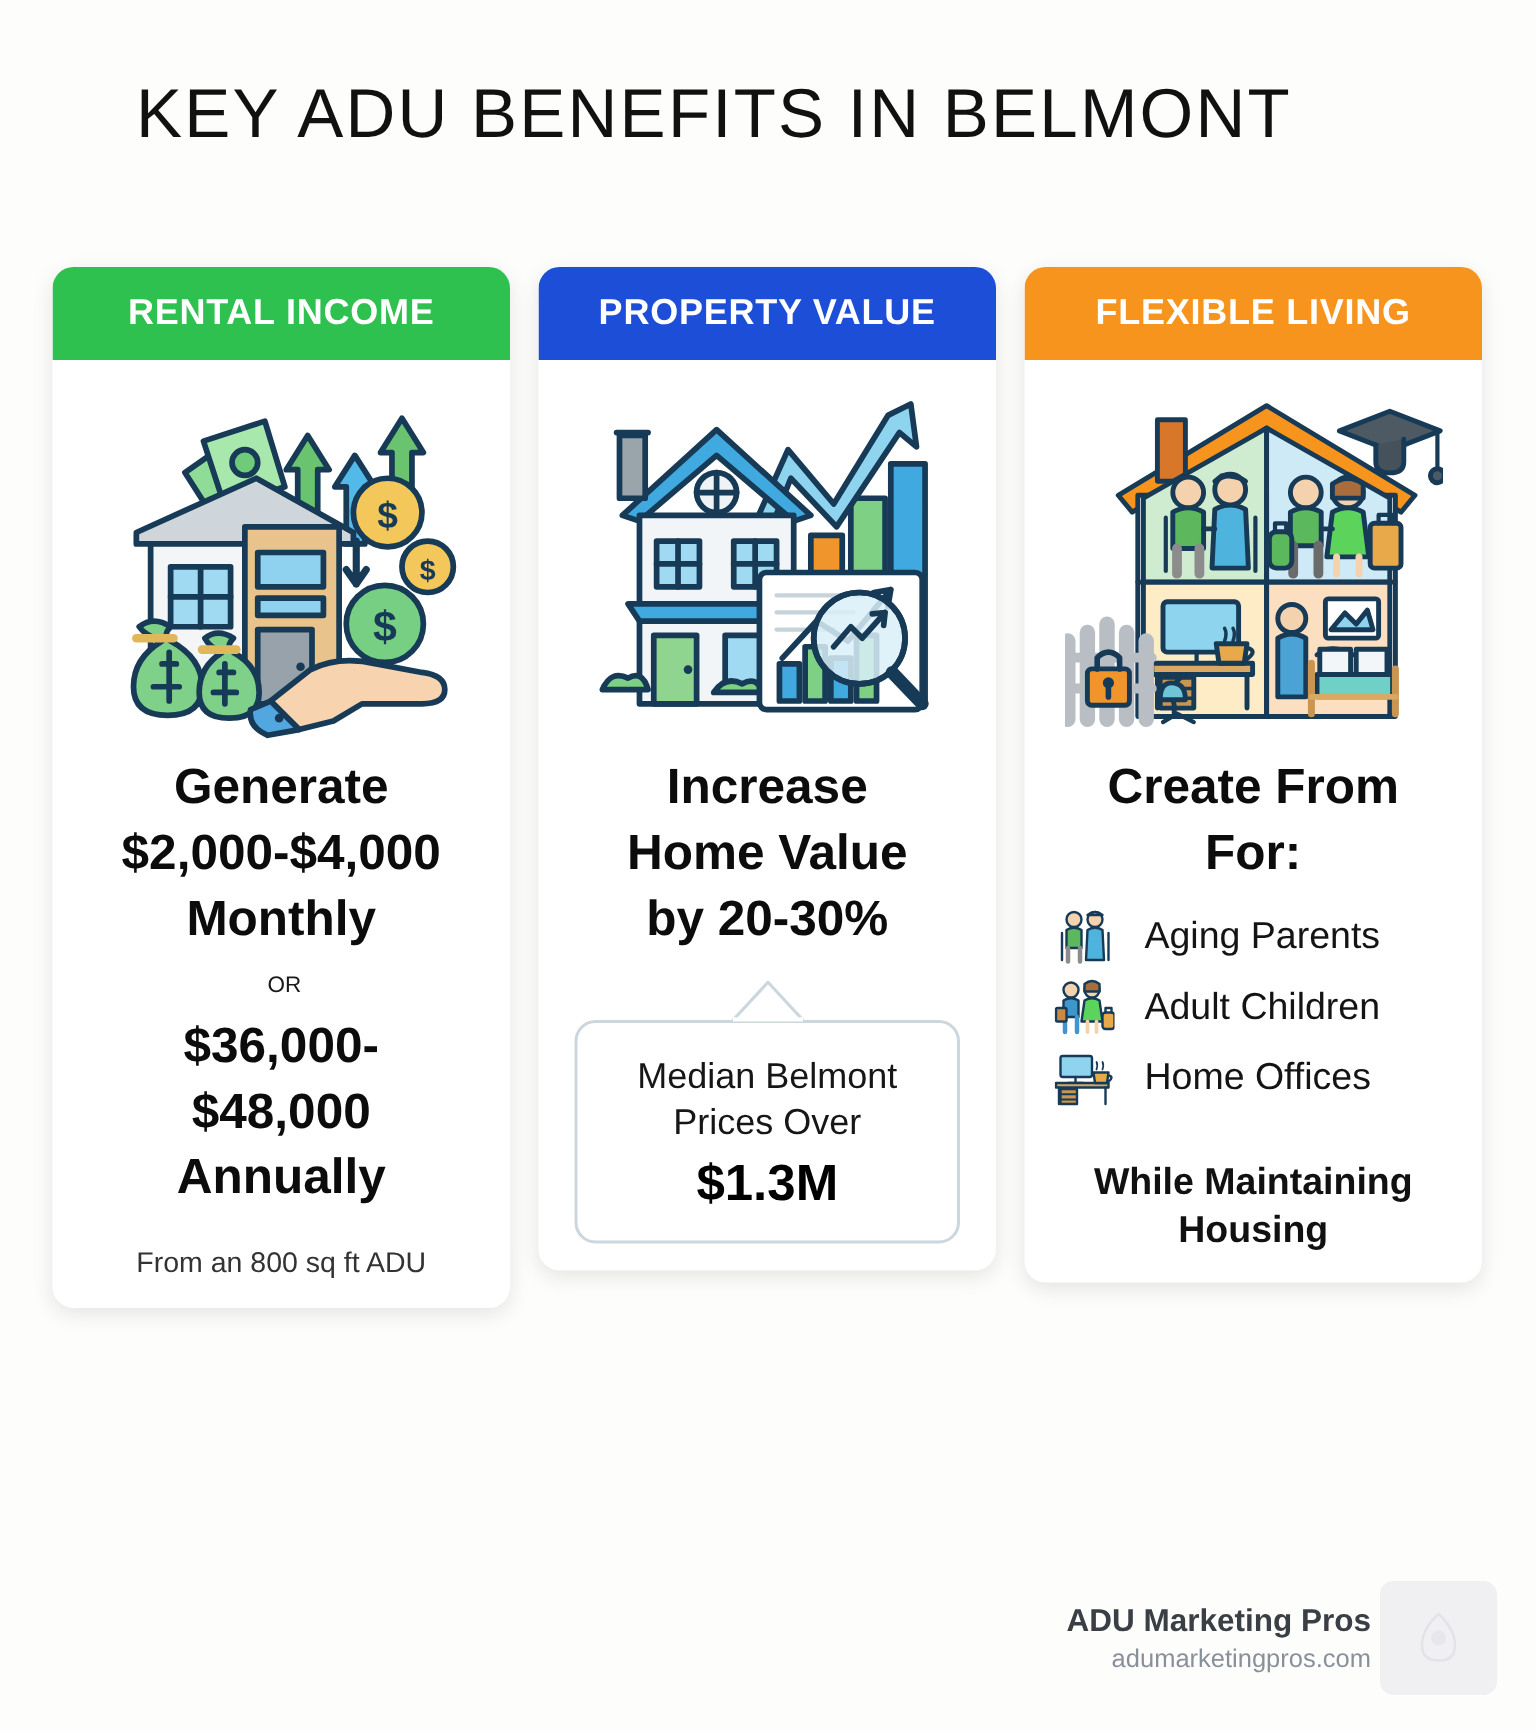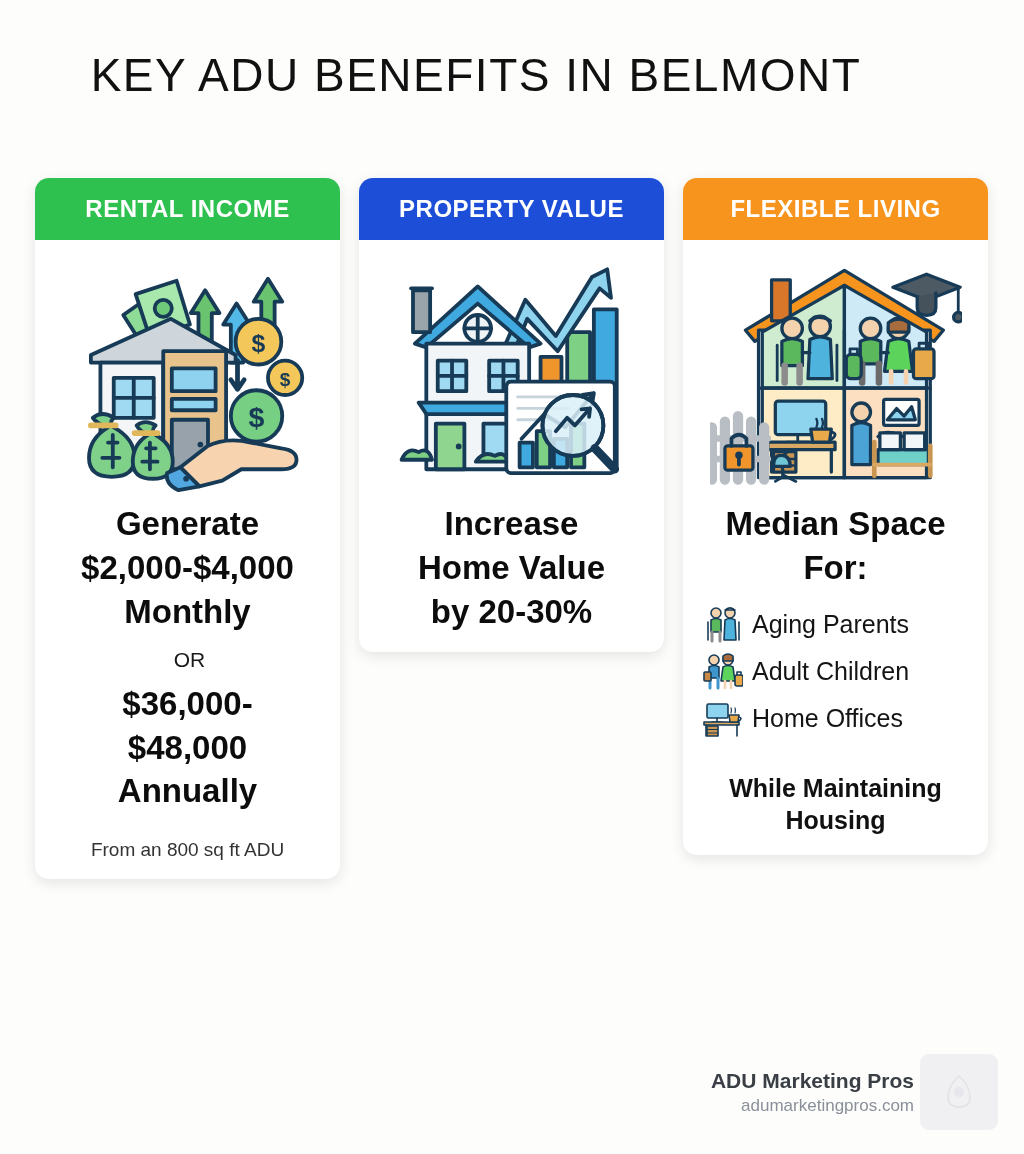--- a/index.html
+++ b/index.html
@@ -30,33 +30,33 @@
     position:relative;
     display:flex; flex-direction:column;
   }
   .card-header {
     height:62px; display:flex; align-items:center; justify-content:center;
     color:#fff; font-size:24px; font-weight:bold; letter-spacing:0.5px;text-align:center;
   }
   .card-body { padding:10px 14px 18px 14px; display:flex; flex-direction:column; align-items:center; }
   .illus { width:252px; height:238px; display:block; margin:6px auto 8px auto; }
   .headline { font-size:33px; font-weight:bold; line-height:1.33; text-align:center; color:#0c0c0c; }
-  .or-text { font-size:21px; margin:14px 0 10px 4px; text-align:center; color:#1a1a1a; }
+  .or-text { font-size:15px; margin:14px 0 10px 4px; text-align:center; color:#1a1a1a; }
   .footnote { font-size:19px; color:#333; text-align:center; margin-top:26px; }
   .bubble {
     position:relative; margin-top:46px; width:257px;
     border:2px solid #ccd6dd; border-radius:14px; background:#fff;
     padding:20px 10px 18px 10px; text-align:center; box-sizing:border-box;
   }
   .bubble-tail, .bubble-tail-fill { position:absolute; left:50%; transform:translateX(-50%); width:54px; height:28px; }
   .bubble-tail { top:-29px; }
   .bubble-line1 { font-size:24px; line-height:1.3; color:#161616; }
   .bubble-big { font-size:34px; font-weight:bold; margin-top:6px; color:#000; }
   .list { margin-top:8px; width:100%; }
-  .list-item { display:flex; align-items:center; gap:9px; margin:7px 0 7px 6px; }
+  .list-item { display:flex; align-items:center; gap:20px; margin:7px 0 7px 6px; }
   .list-item .ico { width:40px; height:40px; flex:0 0 40px; }
   .list-item .lbl { font-size:25px; color:#141414; }
   .closing { font-size:25px; font-weight:bold; text-align:center; line-height:1.3; margin-top:26px; }
   .footer { position:absolute; right:26px; bottom:24px; display:flex; align-items:center; gap:6px; }
   .footer-text { text-align:right; }
   .brand { font-size:21px; font-weight:bold; color:#3a3f45; }
   .site { font-size:17px; color:#8a9099; margin-top:3px; }
   .logo-box { width:78px; height:76px; background:#f0f0f3; border-radius:9px; display:flex; align-items:center; justify-content:center; }
 </style>
 </head>
@@ -170,20 +170,29 @@
           <circle cx="194" cy="178" r="32"></circle>
           <path d="M176 184 L188 170 L196 178 L212 160 M212 160 L203 161 M212 160 L211 169" stroke-width="4"></path>
           <path d="M217 202 L238 224" stroke-width="9"></path>
         </g>
       </svg>
       <div class="headline">
         <div>Increase</div>
         <div>Home Value</div>
         <div>by 20-30%</div>
       </div>
+      <div class="bubble">
+        <svg class="bubble-tail" viewBox="0 0 54 30">
+          <path d="M2 29 L27 2 L52 29" fill="#ffffff" stroke="#ccd6dd" stroke-width="2.2" stroke-linejoin="round"></path>
+          <path d="M2 29 L52 29" stroke="#ffffff" stroke-width="4"></path>
+        </svg>
+        <div class="bubble-line1">Median Belmont</div>
+        <div class="bubble-line1">Prices Over</div>
+        <div class="bubble-big">$1.3M</div>
+      </div>
     </div>
   </div>
 
   <div class="card">
     <div class="card-header" style="background:#f7941e">FLEXIBLE LIVING</div>
     <div class="card-body">
       <svg class="illus" viewBox="0 0 270 240">
         <g stroke="#173b57" stroke-width="3.5" stroke-linejoin="round" stroke-linecap="round" fill="none">
 
           <path d="M38 72 L144 8 L250 72 L240 84 L144 24 L48 84 Z" fill="#f7941e"></path>
@@ -252,21 +261,21 @@
             <path d="M4 176 L4 232 M18 170 L18 232 M32 164 L32 232 M46 170 L46 232 M60 176 L60 232" stroke-width="11" stroke="#b8bec4"></path>
             <path d="M0 188 L64 188 M0 210 L64 210" stroke-width="7" stroke="#b8bec4"></path>
             <rect x="18" y="196" width="30" height="26" rx="3" fill="#f0942c"></rect>
             <path d="M25 196 L25 188 Q33 180 41 188 L41 196" stroke-width="4"></path>
             <circle cx="33" cy="206" r="4" fill="#173b57" stroke="none"></circle>
             <path d="M33 208 L33 216" stroke-width="4"></path>
           </g>
         </g>
       </svg>
       <div class="headline">
-        <div>Median Space</div>
+        <div>Create From</div>
         <div>For:</div>
       </div>
       <div class="list">
 
         <div class="list-item">
           <svg class="ico" viewBox="0 0 40 40">
             <g stroke="#173b57" stroke-width="1.6" stroke-linejoin="round" stroke-linecap="round">
               <circle cx="13" cy="8" r="5" fill="#f4d2ae"></circle>
               <path d="M8 15 Q13 12 18 15 L18 27 L8 27 Z" fill="#5cb85c"></path>
               <path d="M9 27 L9 36 M17 27 L17 36" stroke-width="3" stroke="#8c8c8c" fill="none"></path>

